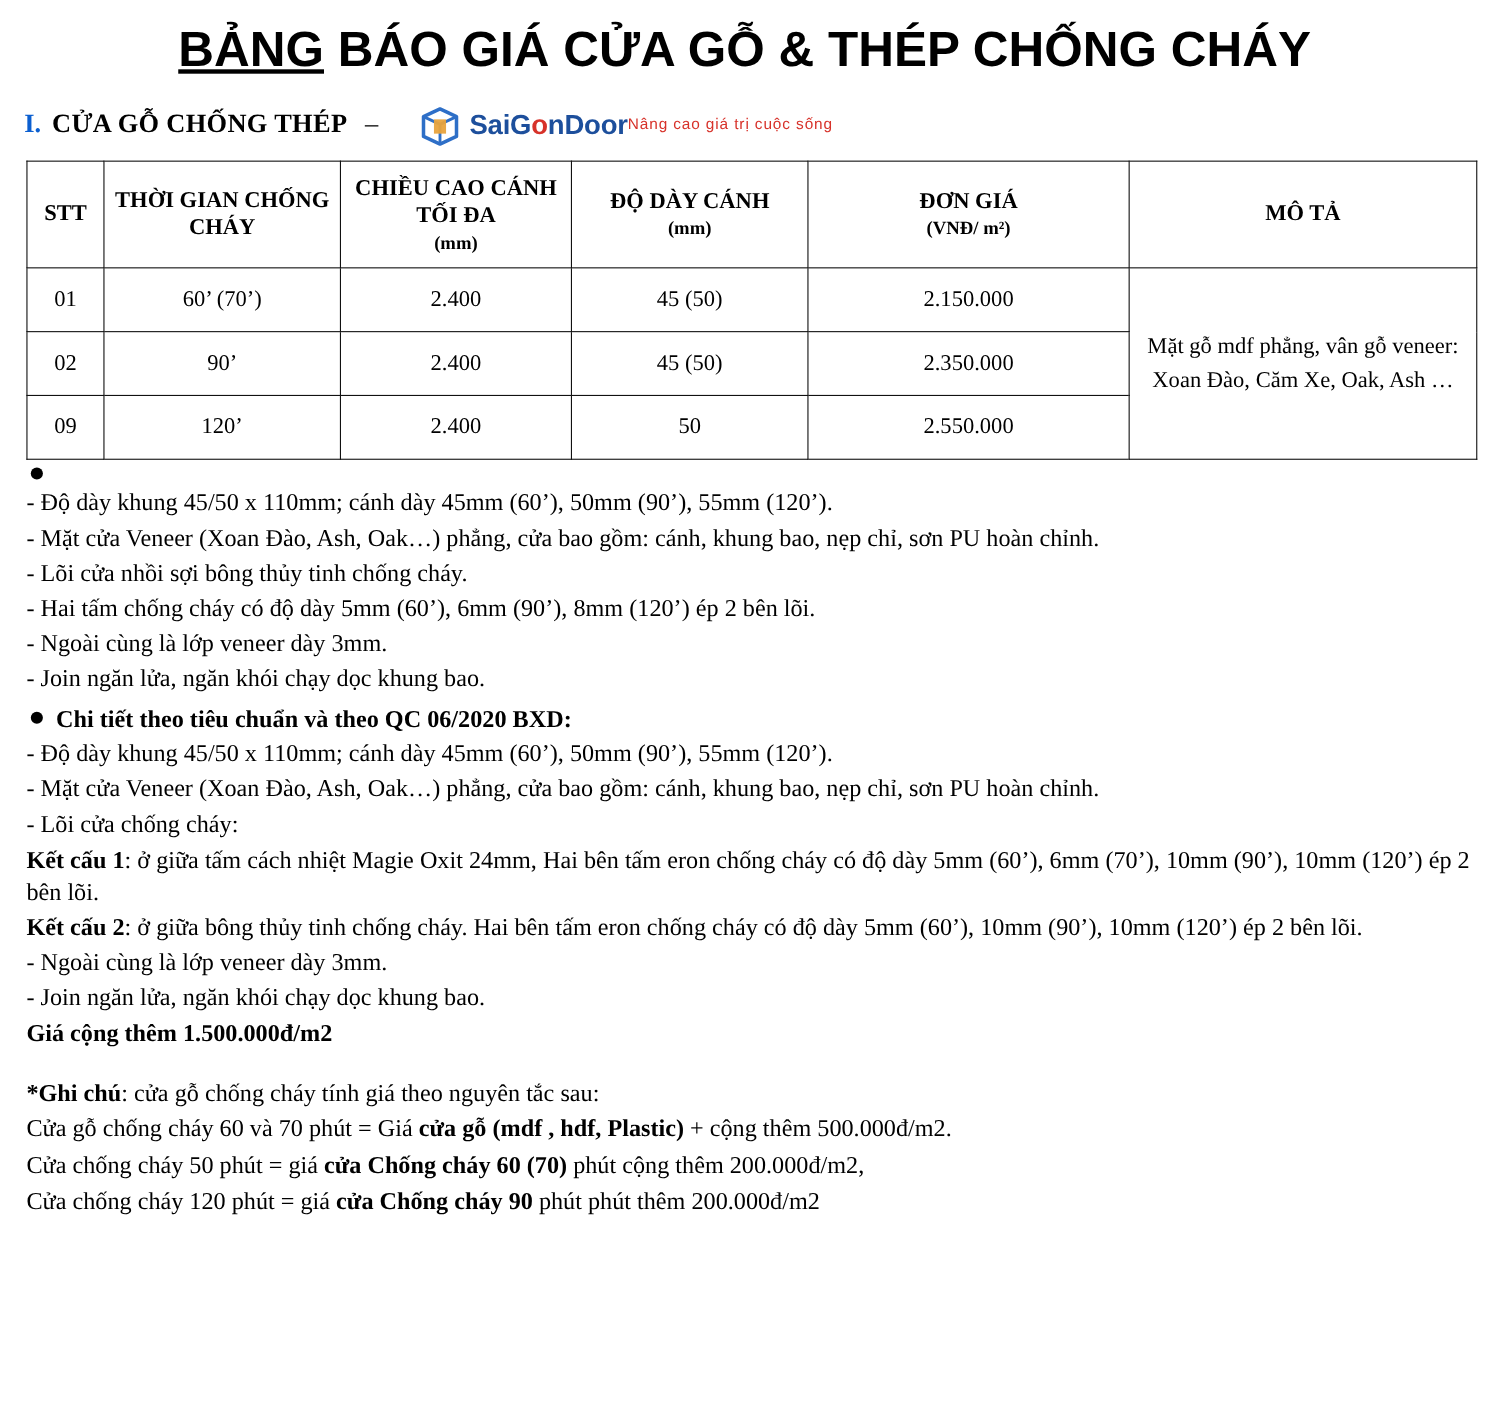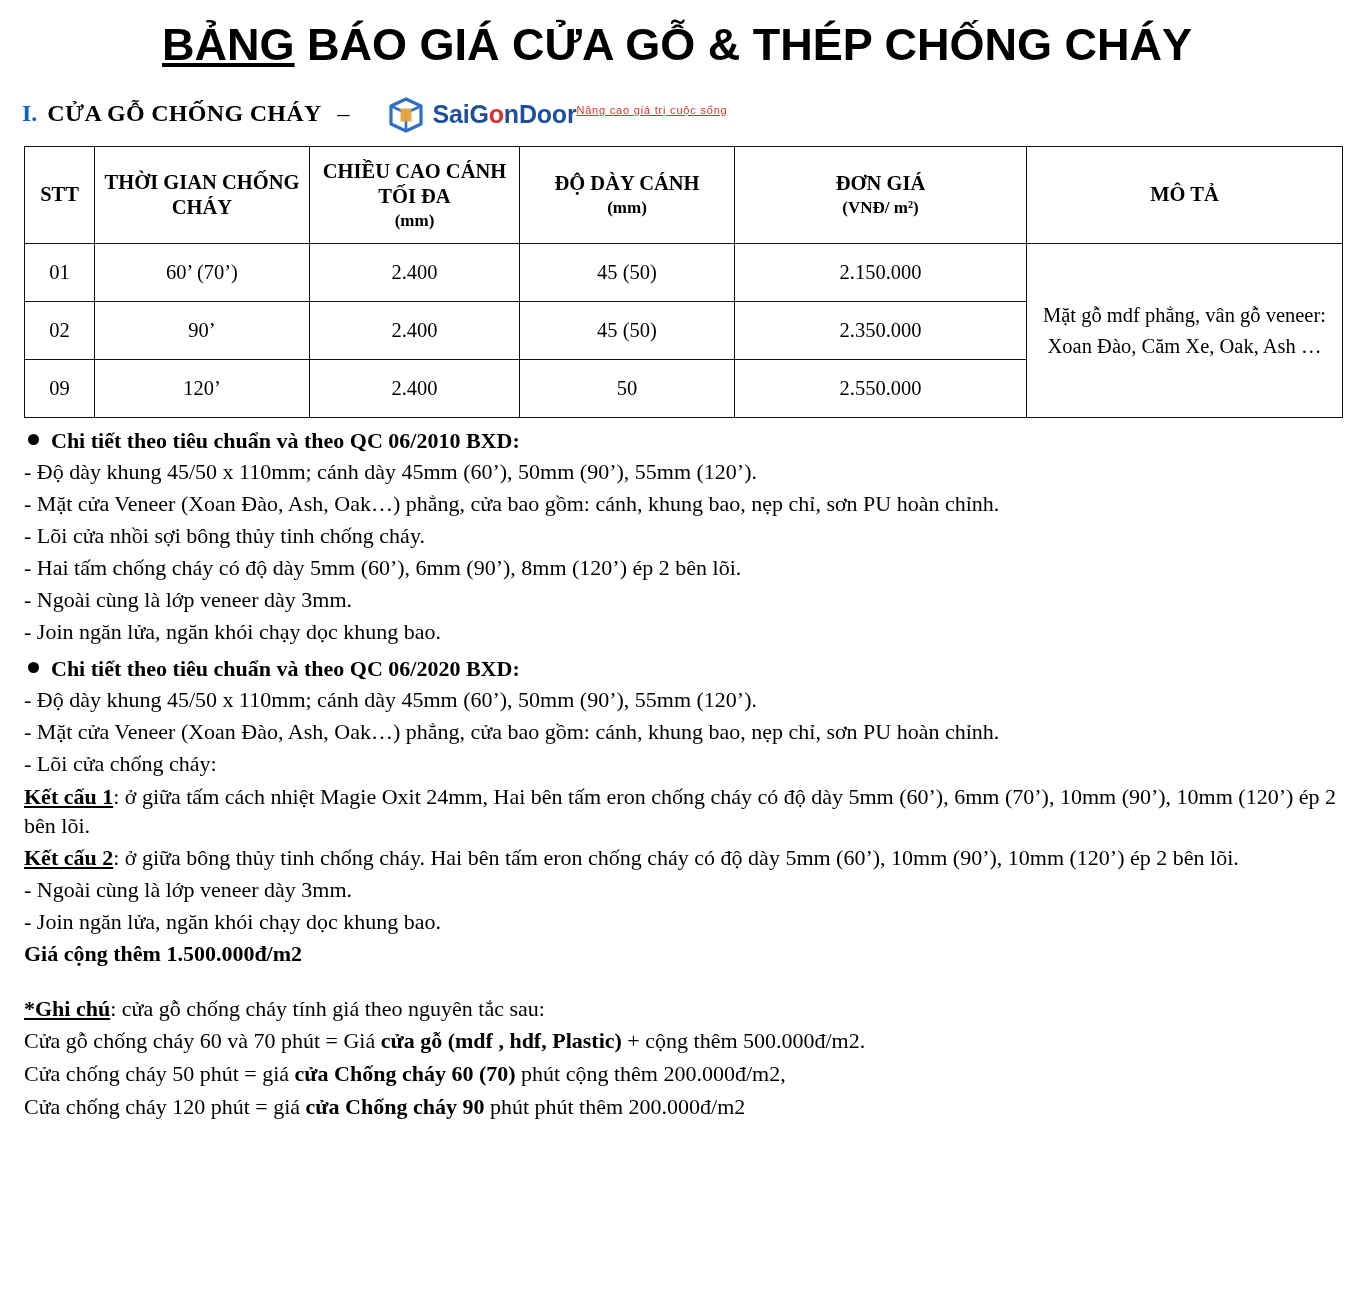--- a/index.html
+++ b/index.html
@@ -73,25 +73,24 @@
   .logo-name {
     font-family: "Liberation Sans", sans-serif;
     font-weight: bold;
     font-size: 25px;
     color: #1d4f9c;
     letter-spacing: -.2px;
   }
   .logo-name .o { color: #d7322a; }
   .logo-slogan {
     font-family: "Liberation Sans", sans-serif;
-    font-size: 11px;
+    font-size: 14px;
     color: #d7322a;
     letter-spacing: .8px;
     margin-top: 3px;
-    text-decoration: underline;
   }
 
   
   table.price {
     border-collapse: collapse;
     width: 1318px;
     margin: 0 0 0 10px;
     table-layout: fixed;
   }
   table.price th, table.price td {
@@ -146,37 +145,37 @@
     border-radius: 50%;
     background: #000;
     flex: 0 0 auto;
     transform: translateY(-3px);
   }
   p.line {
     font-size: 22px;
     line-height: 1.32;
     margin: 3px 0 3px 10px;
   }
-  .kc { text-decoration: underline; font-weight: bold; margin-top: 19px; }
+  .kc { font-weight: bold; margin-top: 19px; }
   .b { font-weight: bold; }
   .spacer { height: 20px; }
   .note-line { font-size: 22px; line-height: 1.35; margin: 3px 0 3px 10px; }
 </style>
 </head>
 <body>
 
 <div class="page">
 
   <h1 class="title">
     <span class="u">BẢNG</span><span> BÁO GIÁ CỬA GỖ &amp; THÉP CHỐNG CHÁY</span>
   </h1>
 
   <div class="section-head">
     <span class="sec-num">I.</span>
-    <span class="sec-title">CỬA GỖ CHỐNG CHÁY</span>
+    <span class="sec-title">CỬA GỖ CHỐNG THÉP</span>
     <span class="sec-dash">–</span>
 
     <span class="logo">
       <span class="logo-mark">
         <svg viewBox="0 0 40 40" width="40" height="40" aria-hidden="true">
           <g fill="none" stroke="#2e6fc7" stroke-width="3.2" stroke-linejoin="round">
             <path d="M5 11 L20 4 L35 11 L35 29 L20 36 L5 29 Z"></path>
           </g>
           <g fill="none" stroke="#2e6fc7" stroke-width="2.6">
             <path d="M5 11 L20 18 L35 11"></path>
@@ -248,21 +247,20 @@
         <td>2.400</td>
         <td>50</td>
         <td>2.550.000</td>
       </tr>
     </tbody>
   </table>
 
   <div class="bullets">
     <div class="bullet-head">
       <span class="dot"></span>
-      <span>Chi tiết theo tiêu chuẩn và theo QC 06/2010 BXD:</span>
     </div>
     <p class="line">- Độ dày khung 45/50 x 110mm; cánh dày 45mm (60’), 50mm (90’), 55mm (120’).</p>
     <p class="line">- Mặt cửa Veneer (Xoan Đào, Ash, Oak…) phẳng, cửa bao gồm: cánh, khung bao, nẹp chỉ,  sơn PU hoàn chỉnh.</p>
     <p class="line">- Lõi cửa nhồi sợi bông thủy tinh chống cháy.</p>
     <p class="line">- Hai tấm chống cháy có độ dày 5mm (60’), 6mm (90’), 8mm (120’) ép 2 bên lõi.</p>
     <p class="line">- Ngoài cùng là lớp veneer dày 3mm.</p>
     <p class="line">- Join ngăn lửa, ngăn khói chạy dọc khung bao.</p>
   </div>
 
   <div class="bullets">

